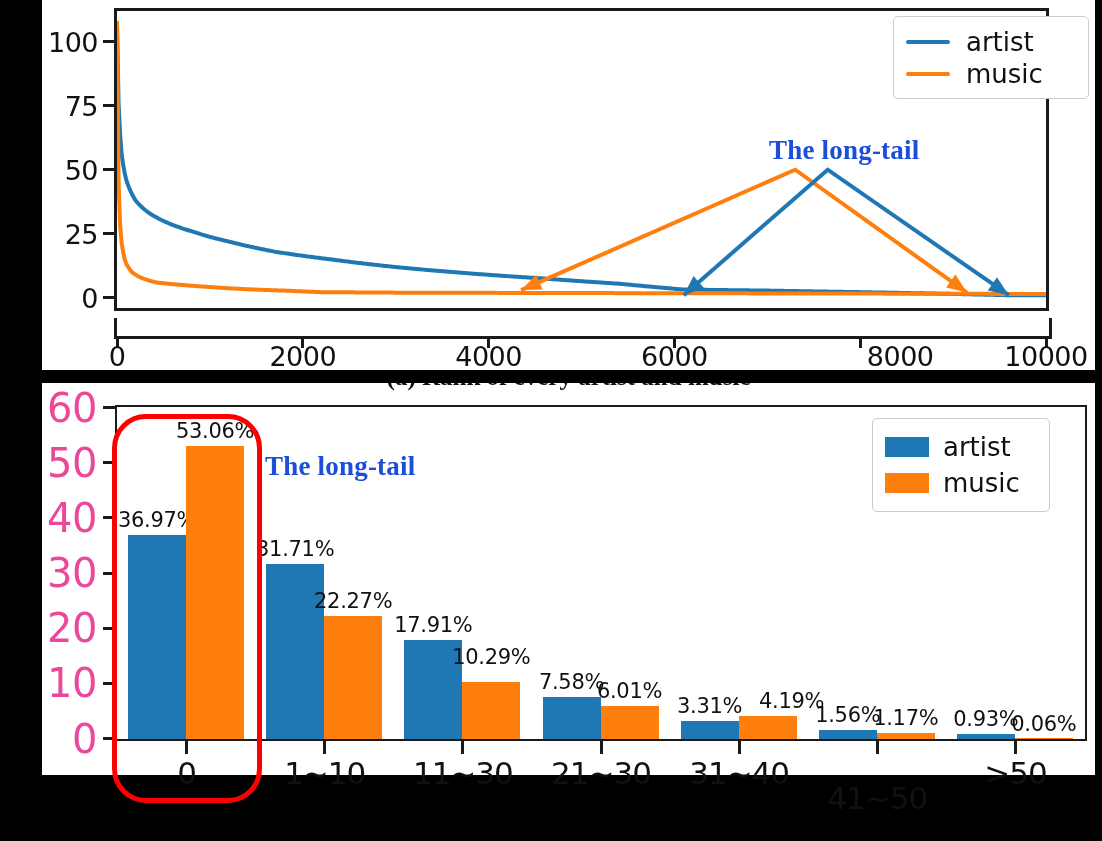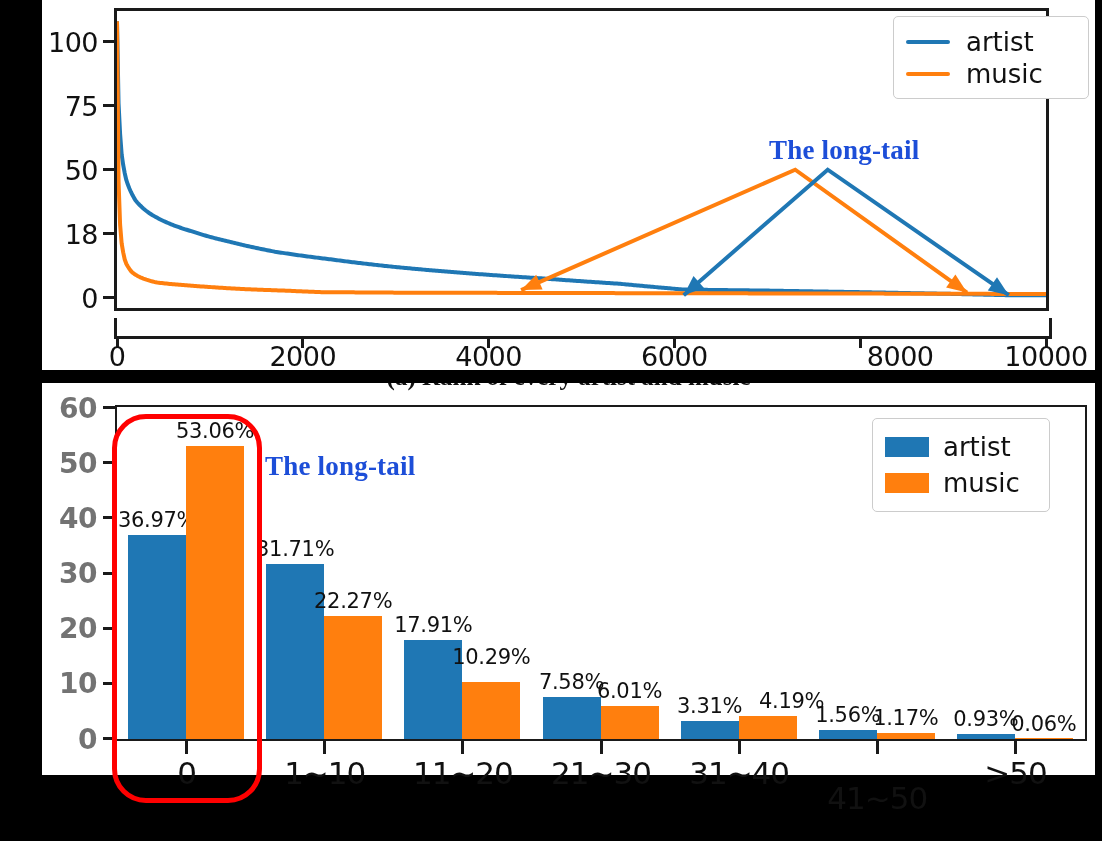--- a/index.html
+++ b/index.html
@@ -47,42 +47,42 @@
   #caption-a .ctext{position:absolute;left:50%;top:-7px;transform:translateX(-50%);
              font-family:"Liberation Serif",serif;font-weight:bold;font-size:25px;
              color:#111;white-space:nowrap;}
   #caption-mask{position:absolute;left:42px;top:370px;width:1053px;height:13px;background:#000;}
 
   
   #panel-b{position:absolute;left:42px;top:396px;width:1053px;height:379px;background:#fff;}
   #panel-b .plotbox{position:absolute;left:73px;top:9px;width:972px;height:336px;
                     border:2.5px solid #1a1a1a;background:#fff;box-sizing:border-box;}
   .ylab-b{position:absolute;right:0;transform:translateY(-50%);
-          font-size:28px;color:#737373;letter-spacing:-.5px;white-space:nowrap;font-weight:bold;}
+          font-size:40px;color:#ec4899;letter-spacing:-.5px;white-space:nowrap;}
   .ytick-b{position:absolute;width:12px;height:3px;background:#1a1a1a;}
   .xtick-b{position:absolute;width:3px;height:13px;background:#1a1a1a;}
   .xlab-b{position:absolute;transform:translateX(-50%);
           font-size:31px;color:#111;letter-spacing:-1px;white-space:nowrap;}
   .bar{position:absolute;bottom:0;}
   .barlabel{position:absolute;transform:translateX(-50%);
             font-size:21px;color:#111;white-space:nowrap;letter-spacing:-.3px;}
   .redbox{position:absolute;border:5px solid #ff0000;border-radius:34px;
           background:transparent;box-sizing:border-box;}
 </style>
 </head>
 <body>
 
 <div class="stage">
 
   <div id="panel-a">
 
     <div id="a-yaxis">
         <div class="ylab-a" style="top: 297.759px; right: 997px;">0</div>
         <div class="ytick-a" style="left: 61px; top: 296.259px;"></div>
-        <div class="ylab-a" style="top: 233.75px; right: 997px;">18</div>
+        <div class="ylab-a" style="top: 233.75px; right: 997px;">25</div>
         <div class="ytick-a" style="left: 61px; top: 232.25px;"></div>
         <div class="ylab-a" style="top: 169.741px; right: 997px;">50</div>
         <div class="ytick-a" style="left: 61px; top: 168.241px;"></div>
         <div class="ylab-a" style="top: 105.733px; right: 997px;">75</div>
         <div class="ytick-a" style="left: 61px; top: 104.233px;"></div>
         <div class="ylab-a" style="top: 41.7241px; right: 997px; text-align: center;">100</div>
         <div class="ytick-a" style="left: 61px; top: 40.2241px;"></div>
       </div>
 
     <div id="a-xaxis">
@@ -187,21 +187,21 @@
           <div class="bar" style="left: 897.929px; width: 58px; height: 1.5px; background: rgb(255, 127, 14);"></div>
           <div class="barlabel" style="left: 926.929px; top: 304.669px;">0.06%</div>
         </div>
     </div>
     <div id="b-xaxis">
         <div class="xtick-b" style="left: 143.071px; top: 344.5px;"></div>
         <div class="xlab-b" style="left: 144.571px; top: 358.5px;">0</div>
         <div class="xtick-b" style="left: 281.214px; top: 344.5px;"></div>
         <div class="xlab-b" style="left: 282.714px; top: 358.5px;">1~10</div>
         <div class="xtick-b" style="left: 419.357px; top: 344.5px;"></div>
-        <div class="xlab-b" style="left: 420.857px; top: 358.5px;">11~20</div>
+        <div class="xlab-b" style="left: 420.857px; top: 358.5px;">11~30</div>
         <div class="xtick-b" style="left: 557.5px; top: 344.5px;"></div>
         <div class="xlab-b" style="left: 559px; top: 358.5px;">21~30</div>
         <div class="xtick-b" style="left: 695.643px; top: 344.5px;"></div>
         <div class="xlab-b" style="left: 697.143px; top: 358.5px;">31~40</div>
         <div class="xtick-b" style="left: 833.786px; top: 344.5px;"></div>
         <div class="xlab-b" style="left: 835.286px; top: 358.5px; margin-top: 25px;">41~50</div>
         <div class="xtick-b" style="left: 971.929px; top: 344.5px;"></div>
         <div class="xlab-b" style="left: 973.429px; top: 358.5px;">&gt;50</div>
       </div>
 

